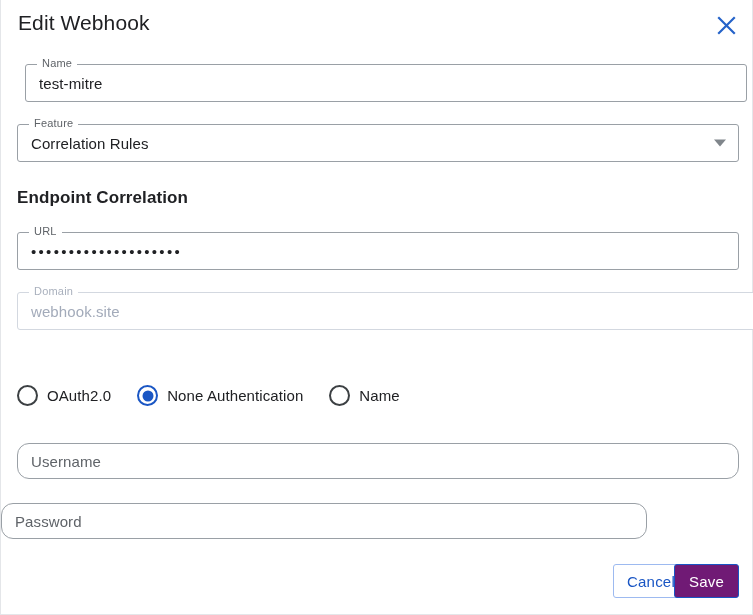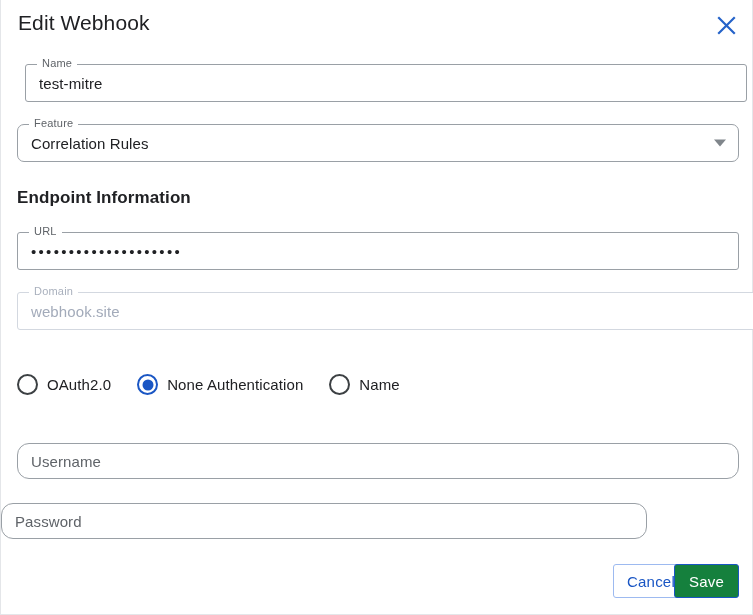--- a/index.html
+++ b/index.html
@@ -146,21 +146,21 @@
     font-weight: 700;
     color: #202124;
     letter-spacing: 0.1px;
     white-space: nowrap;
   }
 
   
   .radio-group {
     position: absolute;
     left: 16px;
-    top: 374px;
+    top: 385px;
     display: flex;
     align-items: center;
   }
   .radio-option {
     display: flex;
     align-items: center;
     cursor: pointer;
     margin-right: 26px;
   }
   .radio-option:last-child { margin-right: 0; }
@@ -209,21 +209,21 @@
     align-items: center;
     justify-content: center;
     padding: 0;
   }
   .btn-cancel {
     background: #ffffff;
     border: 1px solid #9dbaf0;
     color: #1a56c4;
   }
   .btn-save {
-    background: #15803d;
+    background: #701a75;
     border: 1px solid #1a56c4;
     color: #ffffff;
   }
 </style>
 </head>
 <body>
 
 <div class="dialog">
 
   <div class="dialog-header">
@@ -235,27 +235,27 @@
         </svg>
       </span>
     </button>
   </div>
 
   <div class="field" style="left:24px; top:64px; width:722px;">
     <span class="field-legend">Name</span>
     <span class="field-value">test-mitre</span>
   </div>
 
-  <div class="field" style="left:16px; top:124px; width:722px;border-radius:7px;">
+  <div class="field" style="left:16px; top:124px; width:722px;">
     <span class="field-legend">Feature</span>
     <span class="field-value">Correlation Rules</span>
     <span class="dropdown-arrow"></span>
   </div>
 
-  <div class="section-heading" style="left:16px; top:188px;">Endpoint Information</div>
+  <div class="section-heading" style="left:16px; top:188px;">Endpoint Correlation</div>
 
   <div class="field" style="left:16px; top:232px; width:722px;">
     <span class="field-legend">URL</span>
     <span class="field-value masked">••••••••••••••••••••</span>
   </div>
 
   <div class="field disabled" style="left:16px; top:292px; width:745px;">
     <span class="field-legend">Domain</span>
     <span class="field-value">webhook.site</span>
   </div>

